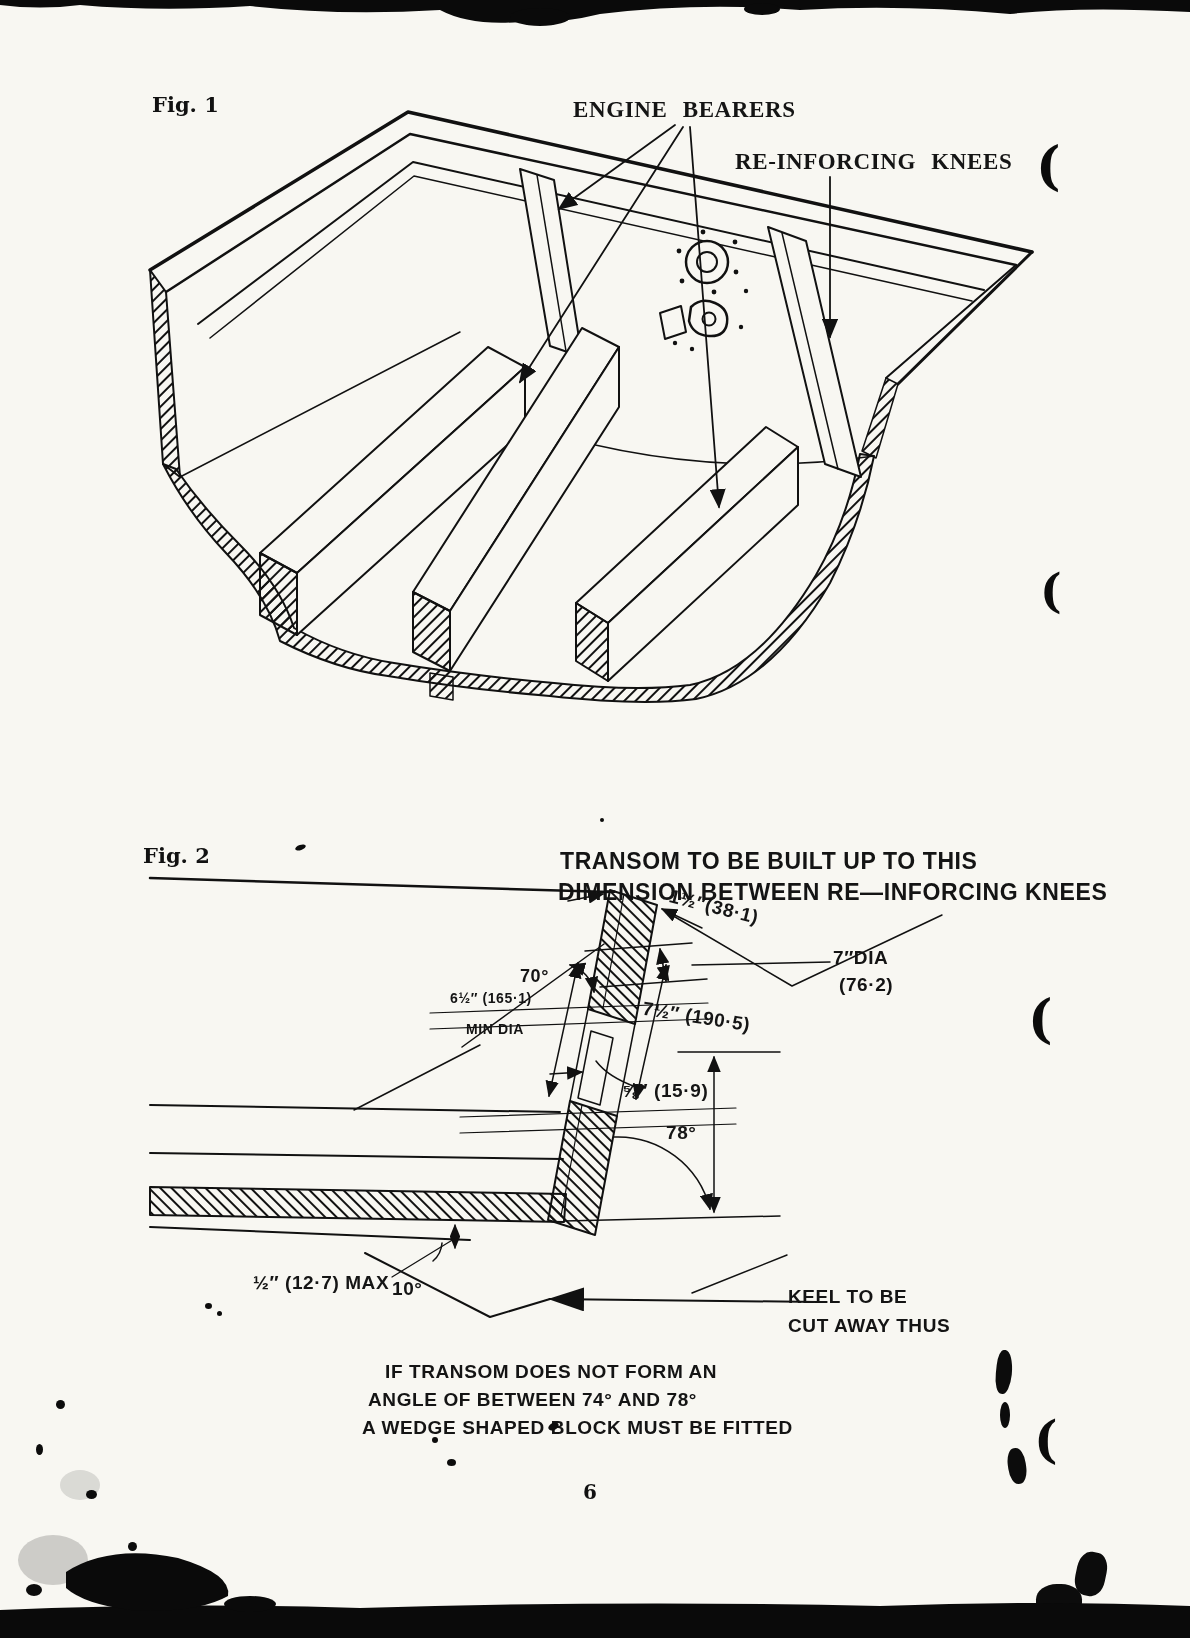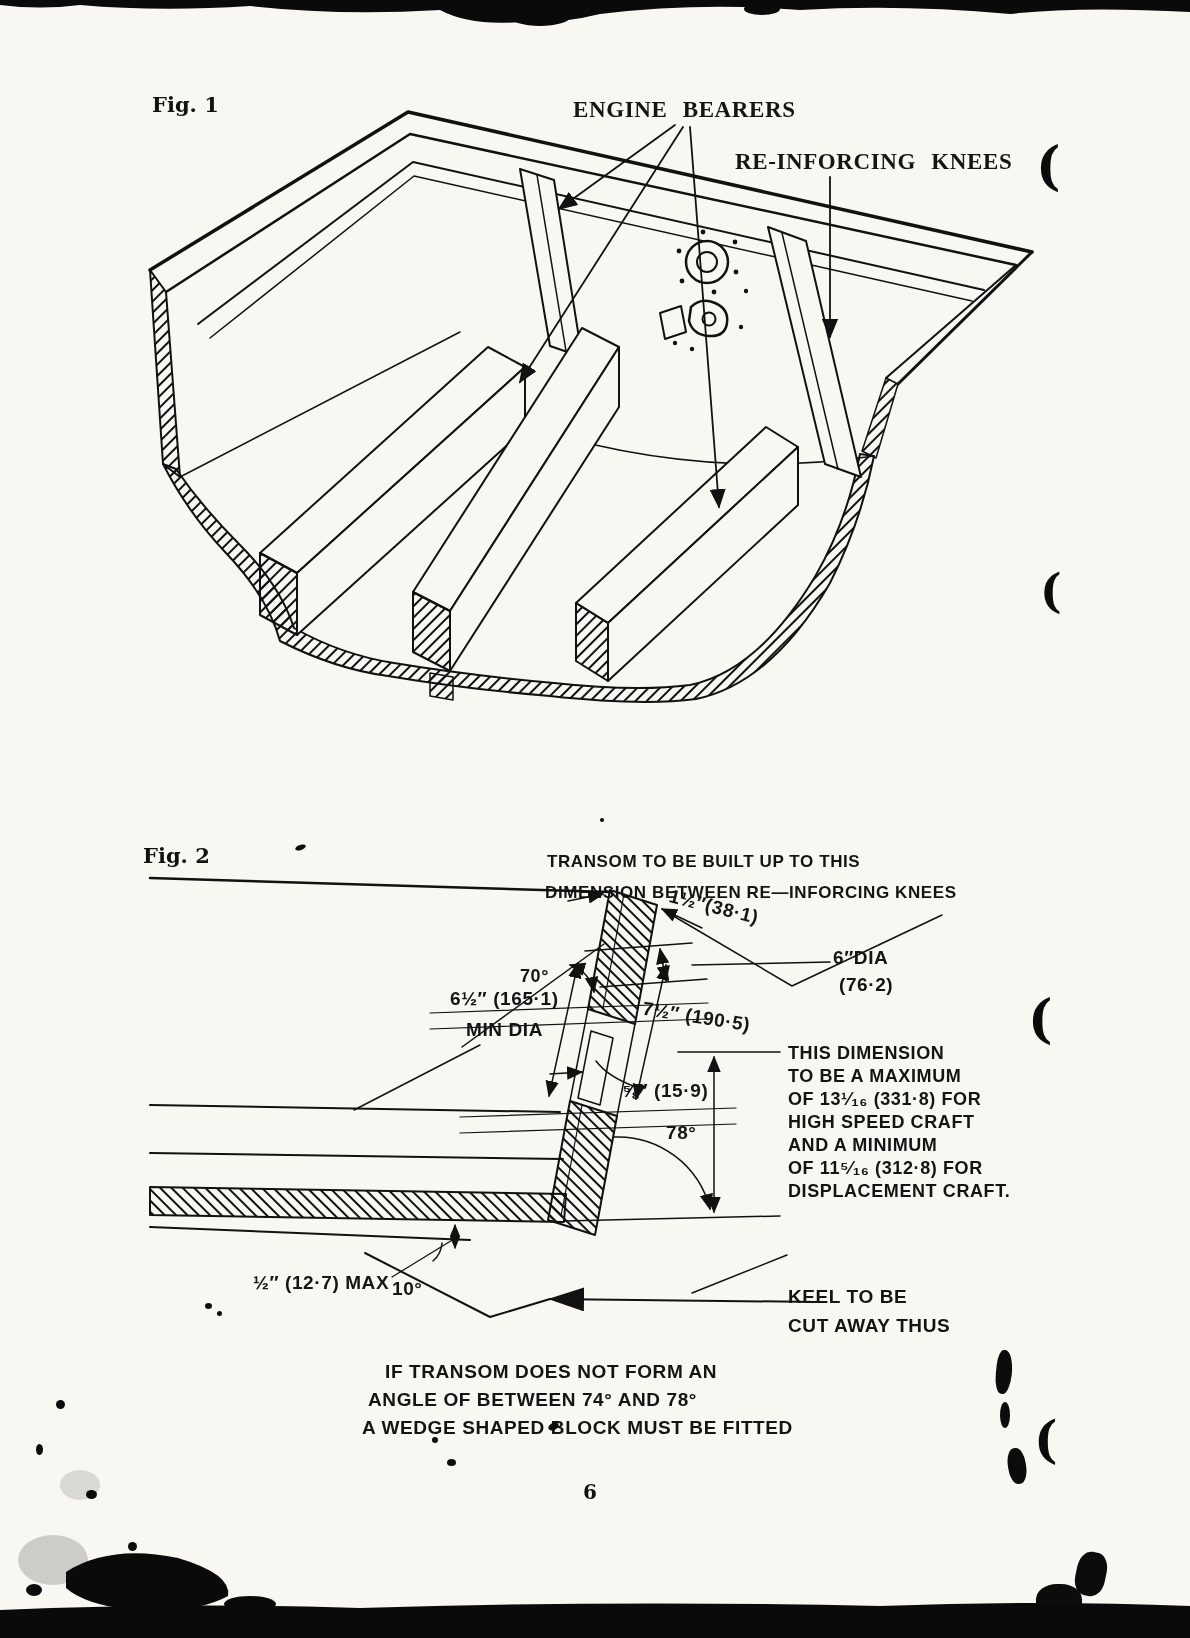--- a/index.html
+++ b/index.html
@@ -111,21 +111,21 @@
         <path d="M545,40 L429,124" marker-end="url(#ar1)"></path>
         <path d="M553,42 L390,297" marker-end="url(#ar1)"></path>
         <path d="M560,42 L589,422" marker-end="url(#ar1)"></path>
         <path d="M700,92 L700,252" marker-end="url(#ar1)"></path>
       </g>
     </g>
   </svg>
 
   <div class="figlbl" style="left:143px;top:843px">Fig. 2</div>
 
-  <div class="note" style="position:absolute;left:545px;top:846px;font-size:17px;line-height:31px">
+  <div class="note" style="position:absolute;left:558px;top:846px;font-size:23px;line-height:31px">
     <div style="padding-left:2px">TRANSOM TO BE BUILT UP TO THIS</div>
     <div>DIMENSION BETWEEN RE—INFORCING KNEES</div>
   </div>
 
   <svg class="line-art" style="left:130px;top:865px;width:960px;height:560px" viewBox="0 0 960 560">
     <defs>
       <pattern id="h2" width="8" height="8" patternUnits="userSpaceOnUse" patternTransform="rotate(-45)">
         <line x1="1" y1="0" x2="1" y2="8" stroke="#111" stroke-width="2"></line>
       </pattern>
       <marker id="ar2" markerWidth="11" markerHeight="9" refX="10" refY="4.5" orient="auto-start-reverse">
@@ -186,40 +186,31 @@
         <path d="M536,100 L506,234" marker-start="url(#ar2)" marker-end="url(#ar2)"></path>
         <path d="M506,222 Q478,212 466,196"></path>
         <path d="M420,209 L452,207" marker-end="url(#ar2)"></path>
         <path d="M657,390 L562,428"></path>
       </g>
     </g>
   </svg>
 
   <div class="lbl ann" style="left:668px;top:896px;transform:rotate(14deg)">1½″(38·1)</div>
   <div class="note" style="position:absolute;left:833px;top:944px;font-size:19px;line-height:27px">
-    <div>6″DIA</div>
+    <div>7″DIA</div>
     <div style="padding-left:6px">(76·2)</div>
   </div>
   <div class="lbl sm" style="left:520px;top:966px">70°</div>
-  <div class="note" style="position:absolute;left:450px;top:983px;font-size:19px;line-height:31px">
+  <div class="note" style="position:absolute;left:450px;top:983px;font-size:14px;line-height:31px">
     <div>6½″ (165·1)</div>
     <div style="padding-left:16px">MIN DIA</div>
   </div>
   <div class="lbl ann" style="left:642px;top:1006px;transform:rotate(9deg)">7½″ (190·5)</div>
   <div class="lbl ann" style="left:622px;top:1080px">⅝″ (15·9)</div>
   <div class="lbl ann" style="left:666px;top:1122px">78°</div>
-  <div class="note" style="position:absolute;left:788px;top:1042px;font-size:18px;line-height:23px">
-    <div>THIS DIMENSION</div>
-    <div>TO BE A MAXIMUM</div>
-    <div>OF 13¹⁄₁₆ (331·8) FOR</div>
-    <div>HIGH SPEED CRAFT</div>
-    <div>AND A MINIMUM</div>
-    <div>OF 11⁵⁄₁₆ (312·8) FOR</div>
-    <div>DISPLACEMENT CRAFT.</div>
-  </div>
   <div class="lbl ann" style="left:253px;top:1272px">½″ (12·7) MAX</div>
   <div class="lbl ann" style="left:392px;top:1278px">10°</div>
   <div class="note" style="position:absolute;left:788px;top:1282px;font-size:19px;line-height:29px">
     <div>KEEL TO BE</div>
     <div>CUT AWAY THUS</div>
   </div>
   <div class="note" style="position:absolute;left:362px;top:1358px;font-size:19px;line-height:28px">
     <div style="padding-left:23px">IF TRANSOM DOES NOT FORM AN</div>
     <div style="padding-left:6px">ANGLE OF BETWEEN 74° AND 78°</div>
     <div>A WEDGE SHAPED BLOCK MUST BE FITTED</div>

